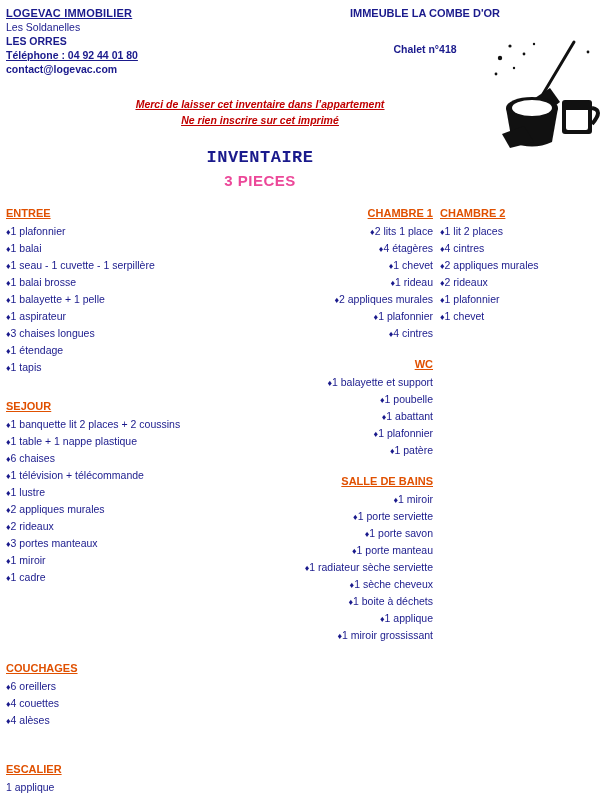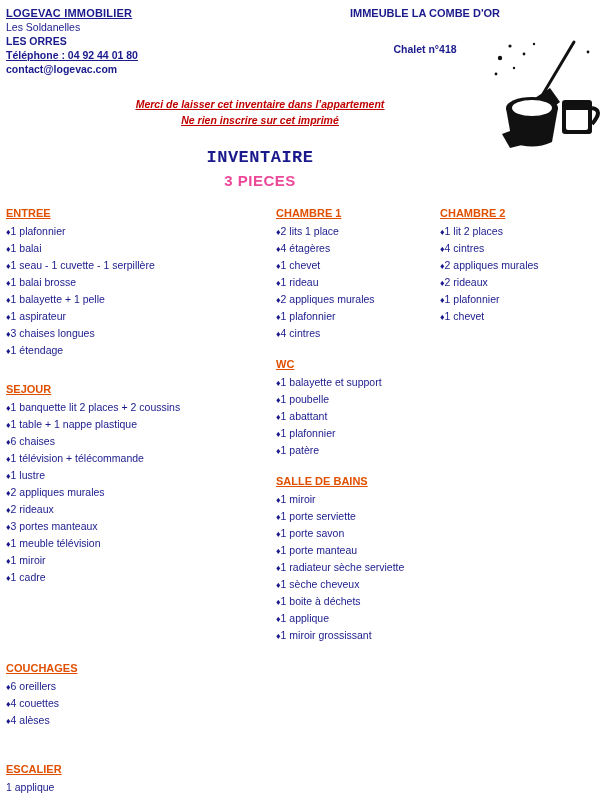--- a/index.html
+++ b/index.html
@@ -138,21 +138,21 @@
     top: 205px;
     left: 0;
     width: 606px;
     height: 595px;
   }
   .col {
     position: absolute;
     top: 0;
   }
   .col-1 { left: 6px;   width: 255px; }
-  .col-2 { left: 276px; width: 165px; }
+  .col-2 { left: 268px; width: 165px; text-align: right; }
   .col-3 { left: 440px; width: 160px; }
 
   .section {
     margin-bottom: 0;
   }
   .section-title {
     font-size: 11px;
     font-weight: bold;
     color: #e05000;
     text-decoration: underline;
@@ -251,35 +251,35 @@
       <div class="section">
         <div class="section-title">ENTREE</div>
         <div class="item"><span class="bullet">♦</span><span>1 plafonnier</span></div>
         <div class="item"><span class="bullet">♦</span><span>1 balai</span></div>
         <div class="item"><span class="bullet">♦</span><span>1 seau  -  1 cuvette  -  1 serpillère</span></div>
         <div class="item"><span class="bullet">♦</span><span>1 balai brosse</span></div>
         <div class="item"><span class="bullet">♦</span><span>1 balayette + 1 pelle</span></div>
         <div class="item"><span class="bullet">♦</span><span>1 aspirateur</span></div>
         <div class="item"><span class="bullet">♦</span><span>3 chaises longues</span></div>
         <div class="item"><span class="bullet">♦</span><span>1 étendage</span></div>
+        <div class="item"><span class="bullet">♦</span><span>1 tapis</span></div>
       </div>
 
       <div class="gap-lg"></div>
 
       <div class="section">
         <div class="section-title">SEJOUR</div>
         <div class="item"><span class="bullet">♦</span><span>1 banquette lit 2 places + 2 coussins</span></div>
         <div class="item"><span class="bullet">♦</span><span>1 table + 1 nappe plastique</span></div>
         <div class="item"><span class="bullet">♦</span><span>6 chaises</span></div>
         <div class="item"><span class="bullet">♦</span><span>1 télévision + télécommande</span></div>
         <div class="item"><span class="bullet">♦</span><span>1 lustre</span></div>
         <div class="item"><span class="bullet">♦</span><span>2 appliques murales</span></div>
         <div class="item"><span class="bullet">♦</span><span>2 rideaux</span></div>
         <div class="item"><span class="bullet">♦</span><span>3 portes manteaux</span></div>
-        <div class="item"><span class="bullet">♦</span><span>1 meuble télévision</span></div>
         <div class="item"><span class="bullet">♦</span><span>1 miroir</span></div>
         <div class="item"><span class="bullet">♦</span><span>1 cadre</span></div>
       </div>
 
       <div style="height:74px"></div>
 
       <div class="section">
         <div class="section-title">COUCHAGES</div>
         <div class="item"><span class="bullet">♦</span><span>6 oreillers</span></div>
         <div class="item"><span class="bullet">♦</span><span>4 couettes</span></div>

